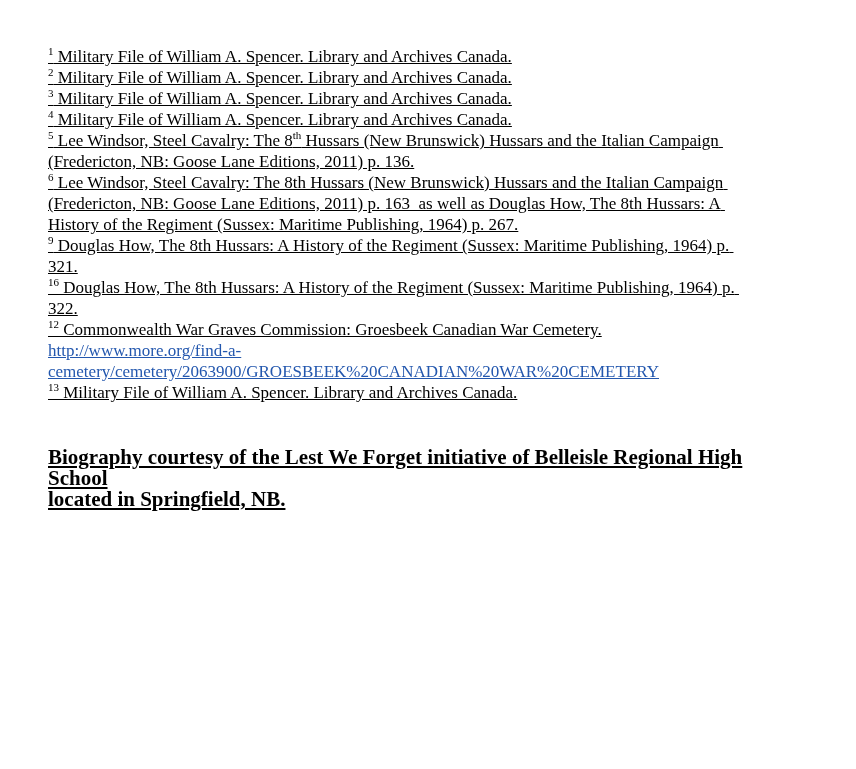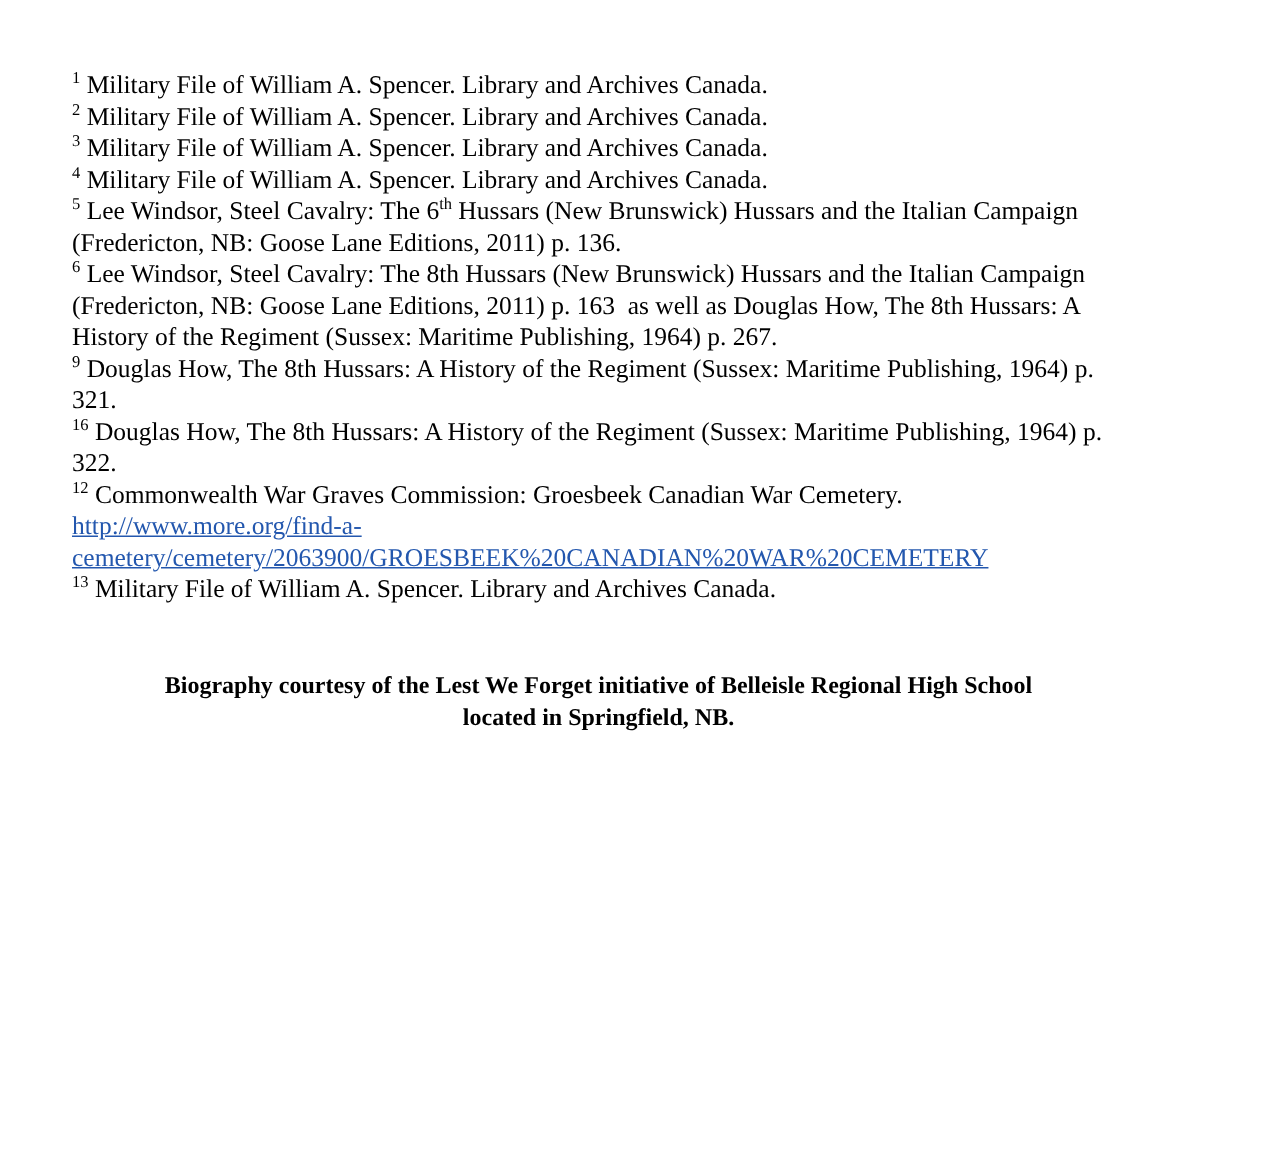--- a/index.html
+++ b/index.html
@@ -9,20 +9,21 @@
   }
   body {
     width: 856px;
     height: 769px;
     font-family: "Liberation Serif", "DejaVu Serif", serif;
     color: #000000;
     overflow: hidden;
   }
   .page {
     padding: 46px 0 0 48px;
+    text-decoration: underline;
   }
   .footnotes {
     width: 702px;
     font-size: 17px;
     line-height: 21px;
   }
   .footnote {
     white-space: pre-wrap;
   }
   .footnote sup {
@@ -32,36 +33,35 @@
   }
   a.fn-link {
     color: var(--link-color, #2357AE);
     text-decoration: underline;
     white-space: nowrap;
     cursor: pointer;
   }
   .attribution {
     width: 702px;
     margin-top: 44px;
-    text-align: center;
     font-weight: bold;
-    font-size: 16px;
+    font-size: 21px;
     line-height: 21px;
   }
 </style>
 </head>
 <body>
 
 <div class="page">
   <div class="footnotes" id="footnotes">
       <div class="footnote"><sup>1</sup><span> Military File of William A. Spencer. Library and Archives Canada.</span></div>
       <div class="footnote"><sup>2</sup><span> Military File of William A. Spencer. Library and Archives Canada.</span></div>
       <div class="footnote"><sup>3</sup><span> Military File of William A. Spencer. Library and Archives Canada.</span></div>
       <div class="footnote"><sup>4</sup><span> Military File of William A. Spencer. Library and Archives Canada.</span></div>
-      <div class="footnote"><sup>5</sup><span> Lee Windsor, Steel Cavalry: The 6</span><sup>th</sup><span> Hussars (New Brunswick) Hussars and the Italian Campaign (Fredericton, NB: Goose Lane Editions, 2011) p. 136.</span></div>
+      <div class="footnote"><sup>5</sup><span> Lee Windsor, Steel Cavalry: The 8</span><sup>th</sup><span> Hussars (New Brunswick) Hussars and the Italian Campaign (Fredericton, NB: Goose Lane Editions, 2011) p. 136.</span></div>
       <div class="footnote"><sup>6</sup><span> Lee Windsor, Steel Cavalry: The 8th Hussars (New Brunswick) Hussars and the Italian Campaign (Fredericton, NB: Goose Lane Editions, 2011) p. 163  as well as Douglas How, The 8th Hussars: A History of the Regiment (Sussex: Maritime Publishing, 1964) p. 267.</span></div>
       <div class="footnote"><sup>9</sup><span> Douglas How, The 8th Hussars: A History of the Regiment (Sussex: Maritime Publishing, 1964) p. 321.</span></div>
       <div class="footnote"><sup>16</sup><span> Douglas How, The 8th Hussars: A History of the Regiment (Sussex: Maritime Publishing, 1964) p. 322.</span></div>
       <div class="footnote"><sup>12</sup><span> Commonwealth War Graves Commission: Groesbeek Canadian War Cemetery.</span><br><a class="fn-link" href="#">http://www.more.org/find-a-</a><br><a class="fn-link" href="#">cemetery/cemetery/2063900/GROESBEEK%20CANADIAN%20WAR%20CEMETERY</a></div>
       <div class="footnote"><sup>13</sup><span> Military File of William A. Spencer. Library and Archives Canada.</span></div>
     </div>
   <div class="attribution">
     <div>Biography courtesy of the Lest We Forget initiative of Belleisle Regional High School</div>
     <div>located in Springfield, NB.</div>
   </div>

